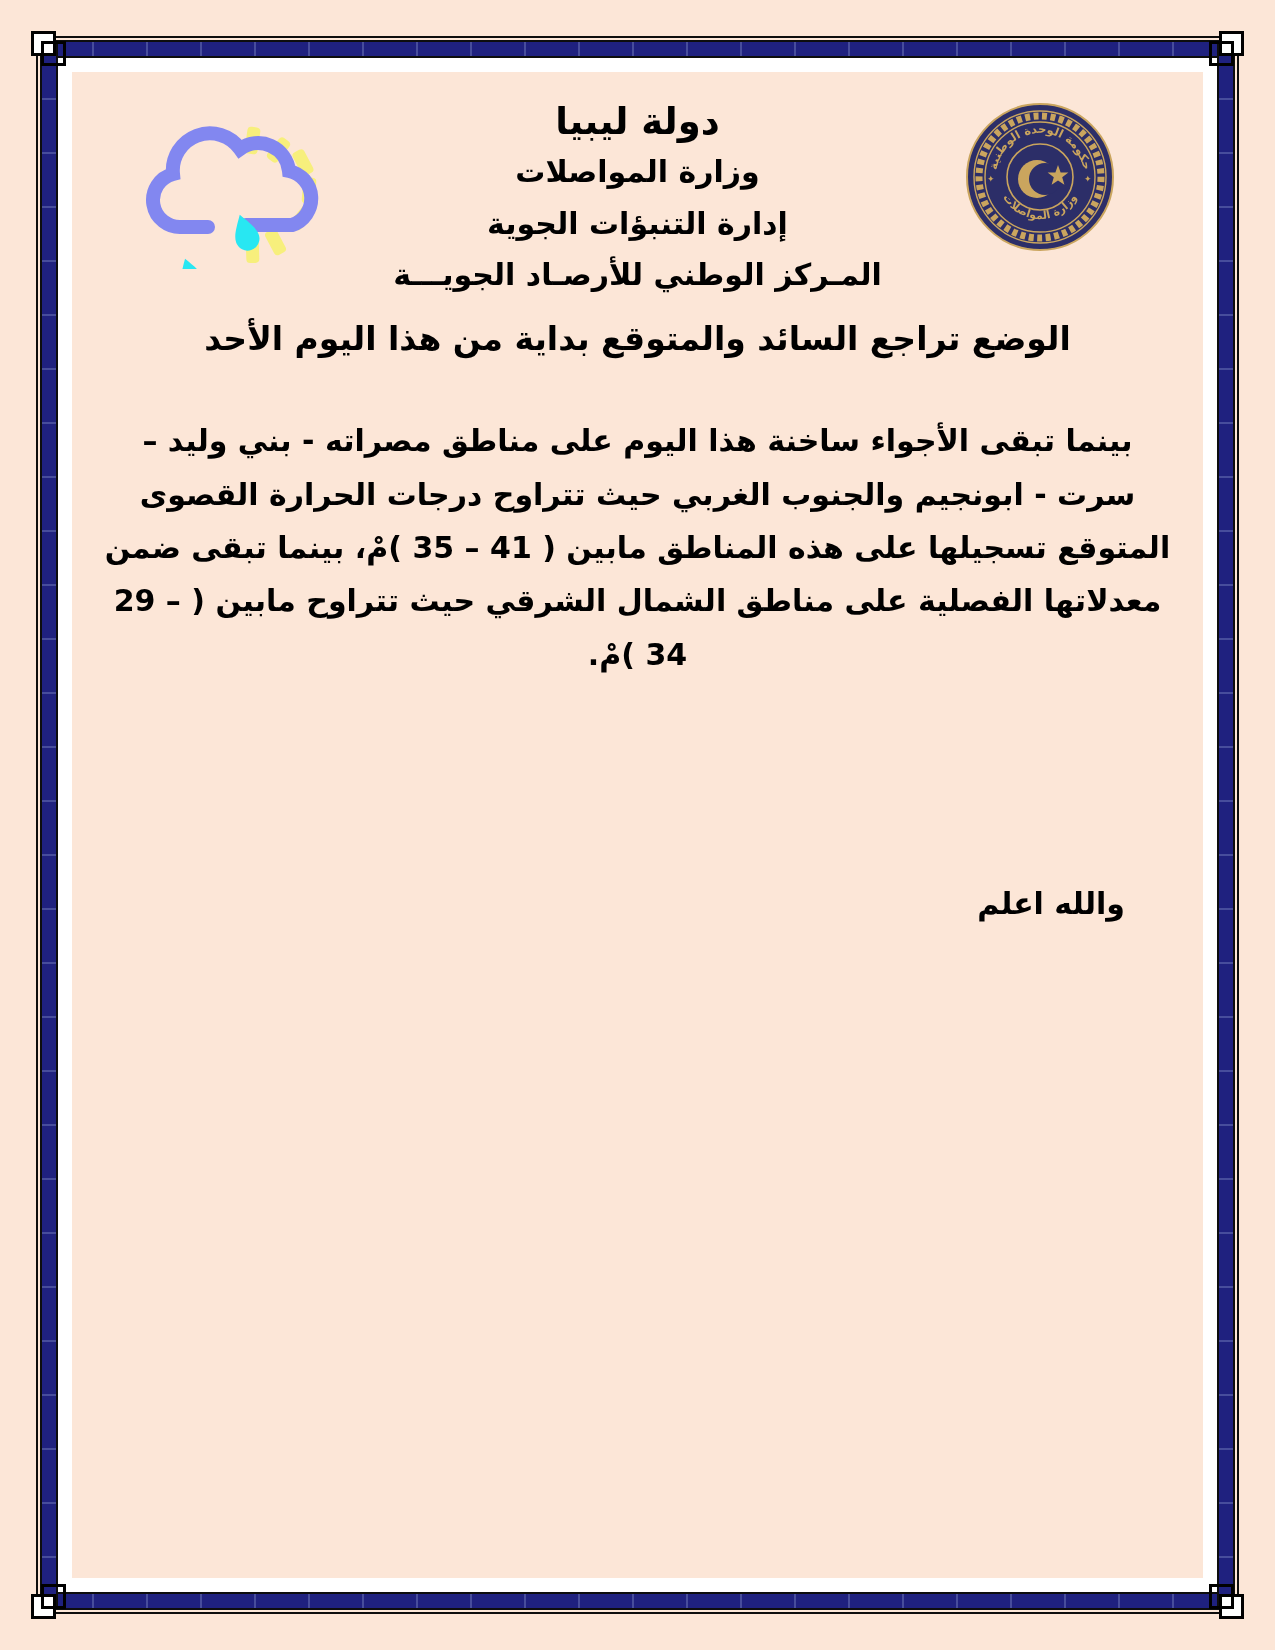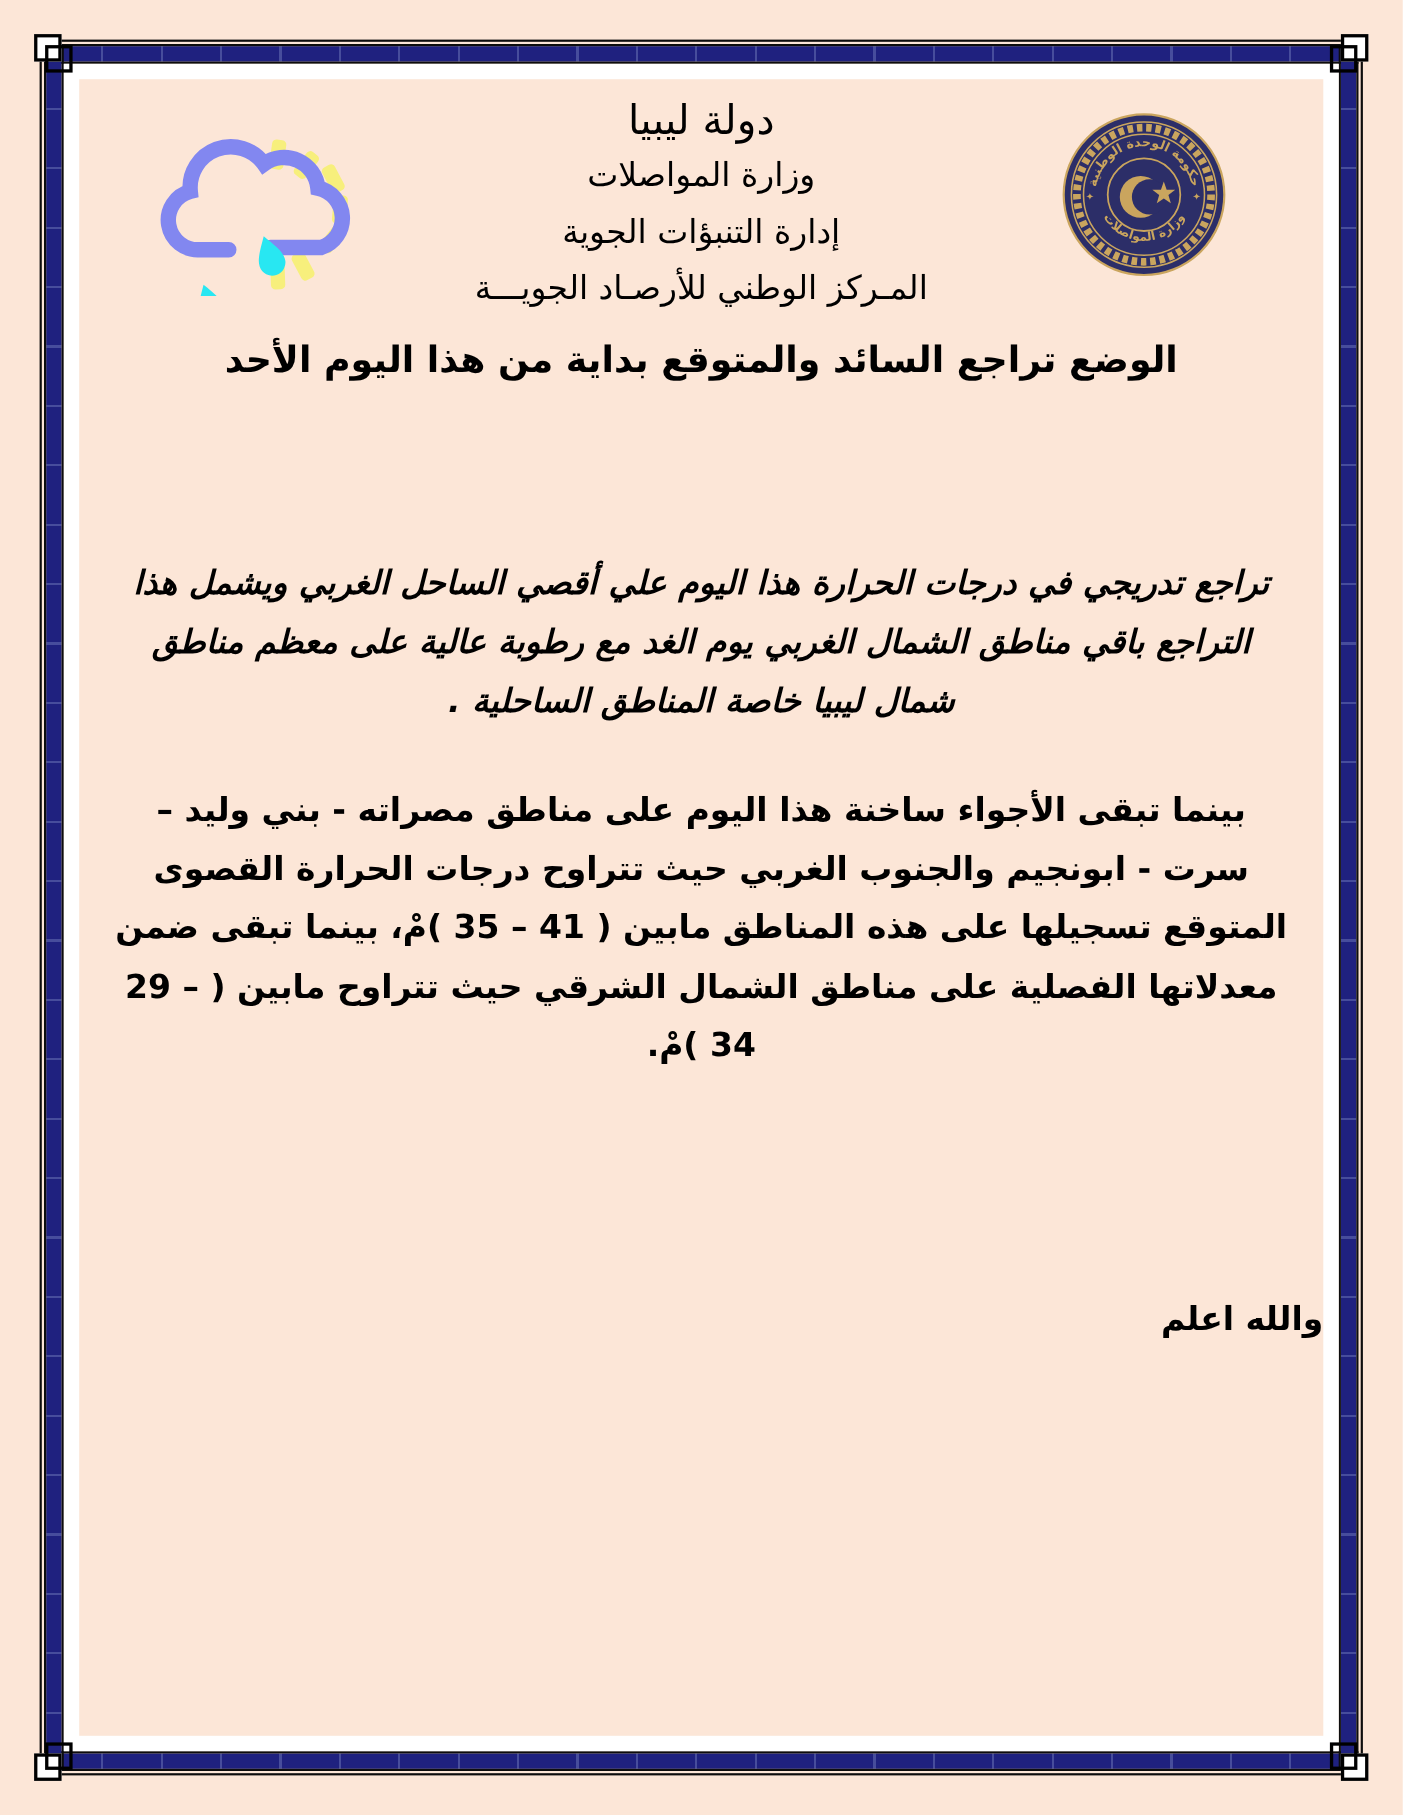--- a/index.html
+++ b/index.html
@@ -27,29 +27,29 @@
   .corner .sq1{left:1px;top:1px;}
   .corner .sq2{left:11px;top:11px;background:transparent;}
   .corner.tl{left:30px;top:30px;}
   .corner.tr{right:30px;top:30px;transform:scaleX(-1);}
   .corner.bl{left:30px;bottom:30px;transform:scaleY(-1);}
   .corner.br{right:30px;bottom:30px;transform:scale(-1,-1);}
   
   .weather-icon{position:absolute;left:48px;top:22px;}
   .seal{position:absolute;right:88px;top:30px;}
   
-  .header-block{padding-top:14px;text-align:center;font-weight:normal;}
+  .header-block{padding-top:26px;text-align:center;font-weight:bold;}
   .hdr-country{font-size:37px;line-height:1.3;}
   .hdr-line{font-size:30px;line-height:1.72;}
   .title-block{text-align:center;font-weight:bold;margin-top:8px;}
   .title-line{font-size:33px;line-height:1.8;}
   .para{font-weight:bold;font-size:30px;line-height:1.78;text-align:center;padding:0 32px;}
   .para1{margin-top:148px;font-style:italic;}
   .para2{margin-top:46px;}
-  .closing{margin-top:205px;font-weight:bold;font-size:30px;text-align:right;}
+  .closing{margin-top:205px;font-weight:bold;font-size:30px;text-align:right;padding-right:78px;}
 </style>
 </head>
 <body>
 
 <div class="page">
 
   <div class="outer-line"></div>
   <div class="strip h top"></div>
   <div class="strip h bottom"></div>
   <div class="strip v left"></div>
@@ -119,19 +119,18 @@
       <div class="hdr-country">دولة ليبيا</div>
       <div class="hdr-line">وزارة المواصلات</div>
       <div class="hdr-line">إدارة التنبؤات الجوية</div>
       <div class="hdr-line">المـركز الوطني للأرصـاد الجويـــة</div>
     </div>
 
     <div class="title-block">
       <div class="title-line" dir="rtl">الوضع تراجع السائد والمتوقع بداية من هذا اليوم الأحد</div>
     </div>
 
-    <div class="para para1" dir="rtl">تراجع تدريجي في درجات الحرارة هذا اليوم علي أقصي الساحل الغربي ويشمل هذا التراجع باقي مناطق الشمال الغربي يوم الغد مع رطوبة عالية على معظم مناطق شمال ليبيا خاصة المناطق الساحلية .</div>
     <div class="para para2" dir="rtl">بينما تبقى الأجواء ساخنة هذا اليوم على مناطق مصراته - بني وليد – سرت - ابونجيم والجنوب الغربي حيث تتراوح درجات الحرارة القصوى المتوقع تسجيلها على هذه المناطق مابين ( ⁦35 – 41⁩ )مْ، بينما تبقى ضمن معدلاتها الفصلية على مناطق الشمال الشرقي حيث تتراوح مابين ( ⁦29 – 34⁩ )مْ.</div>
 
     <div class="closing" dir="rtl">والله اعلم</div>
 
   </div>
 </div>
 
 </body></html>

